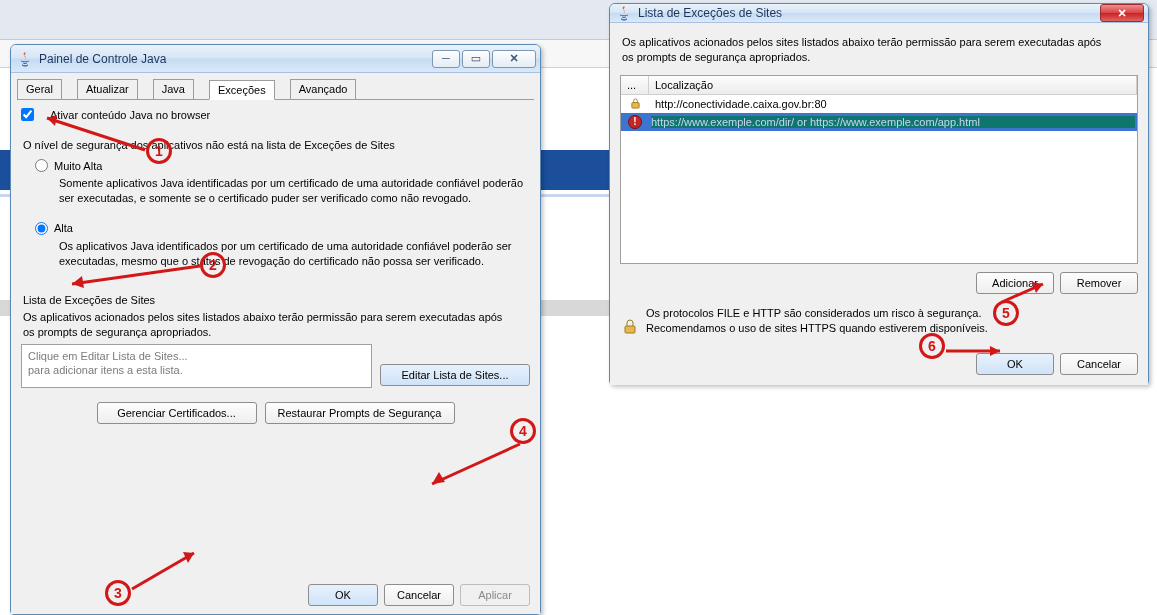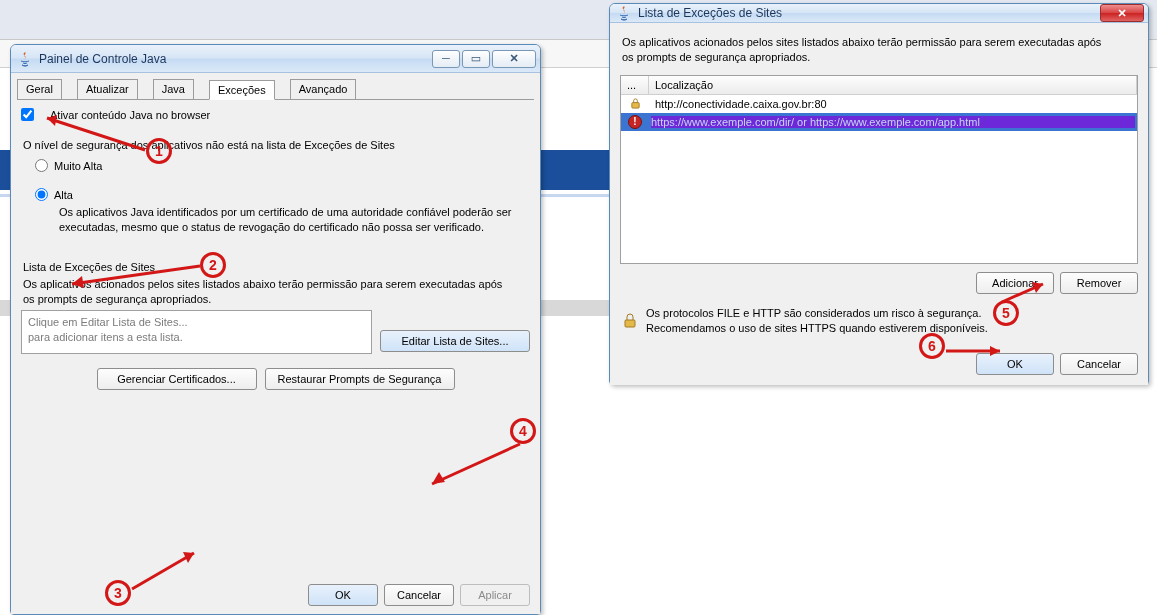--- a/index.html
+++ b/index.html
@@ -63,26 +63,26 @@
   .thead{display:flex;}
   .th{padding:3px 6px; border:1px solid #cfcfcf;border-top:none;border-left:none; background:linear-gradient(#fdfdfd,#ececec);}
   .th.narrow{width:28px;flex:none;}
   .th.loc{flex:1;}
   .tbody{height:168px; overflow:hidden;}
   .trow{display:flex;align-items:center;height:18px;}
   .tcell{padding:0 6px;}
   .tcell.icon{width:28px;flex:none;display:flex;align-items:center;justify-content:center;}
   .tcell.loc{flex:1;overflow:hidden;text-overflow:ellipsis;}
   .sel{background:#3b74d1;color:#fff;}
-  .sel input{background:#6d28d9;border:none;color:#c7d6f3;width:100%;outline:none;}
+  .sel input{background:#0f766e;border:none;color:#c7d6f3;width:100%;outline:none;}
   .lockpad{width:11px;height:11px;}
   .badge-danger{width:14px;height:14px;border-radius:50%;background:#c42626;border:1px solid #7a0f0f;display:flex;align-items:center;justify-content:center;}
   .badge-danger:after{content:"!";color:#fff;font-weight:bold;font-size:10px;line-height:1;}
 
-  .warn-row{display:flex;gap:8px;margin:12px 2px 0;align-items:center;}
+  .warn-row{display:flex;gap:8px;margin:12px 2px 0;align-items:flex-end;}
   .warn-icn{width:16px;height:16px;flex:none;}
   .warn-txt{line-height:1.35;}
 
   
   .anno{position:absolute;inset:0;pointer-events:none;}
   .acirc{position:absolute;width:26px;height:26px;border:3px solid #d31717;border-radius:50%;
          display:flex;align-items:center;justify-content:center;color:#d31717;font-weight:700;font-size:14px;
          background:transparent;}
   svg.arrow{position:absolute;overflow:visible;}
   .arrow path{stroke:#d31717;stroke-width:3;fill:none;}
@@ -133,20 +133,21 @@
       <label>Ativar conteúdo Java no browser</label>
     </div>
 
     <div class="sec-heading">O nível de segurança dos aplicativos não está na lista de Exceções de Sites</div>
 
     <div class="radio-block">
       <div class="radio-line">
         <input type="radio" name="sec" style="">
         <label>Muito Alta</label>
       </div>
+      <div class="radio-desc">Somente aplicativos Java identificadas por um certificado de uma autoridade confiável poderão ser executadas, e somente se o certificado puder ser verificado como não revogado.</div>
     </div>
 
     <div class="radio-block">
       <div class="radio-line">
         <input type="radio" name="sec" checked="" style="">
         <label>Alta</label>
       </div>
       <div class="radio-desc">Os aplicativos Java identificados por um certificado de uma autoridade confiável poderão ser executadas, mesmo que o status de revogação do certificado não possa ser verificado.</div>
     </div>
 

